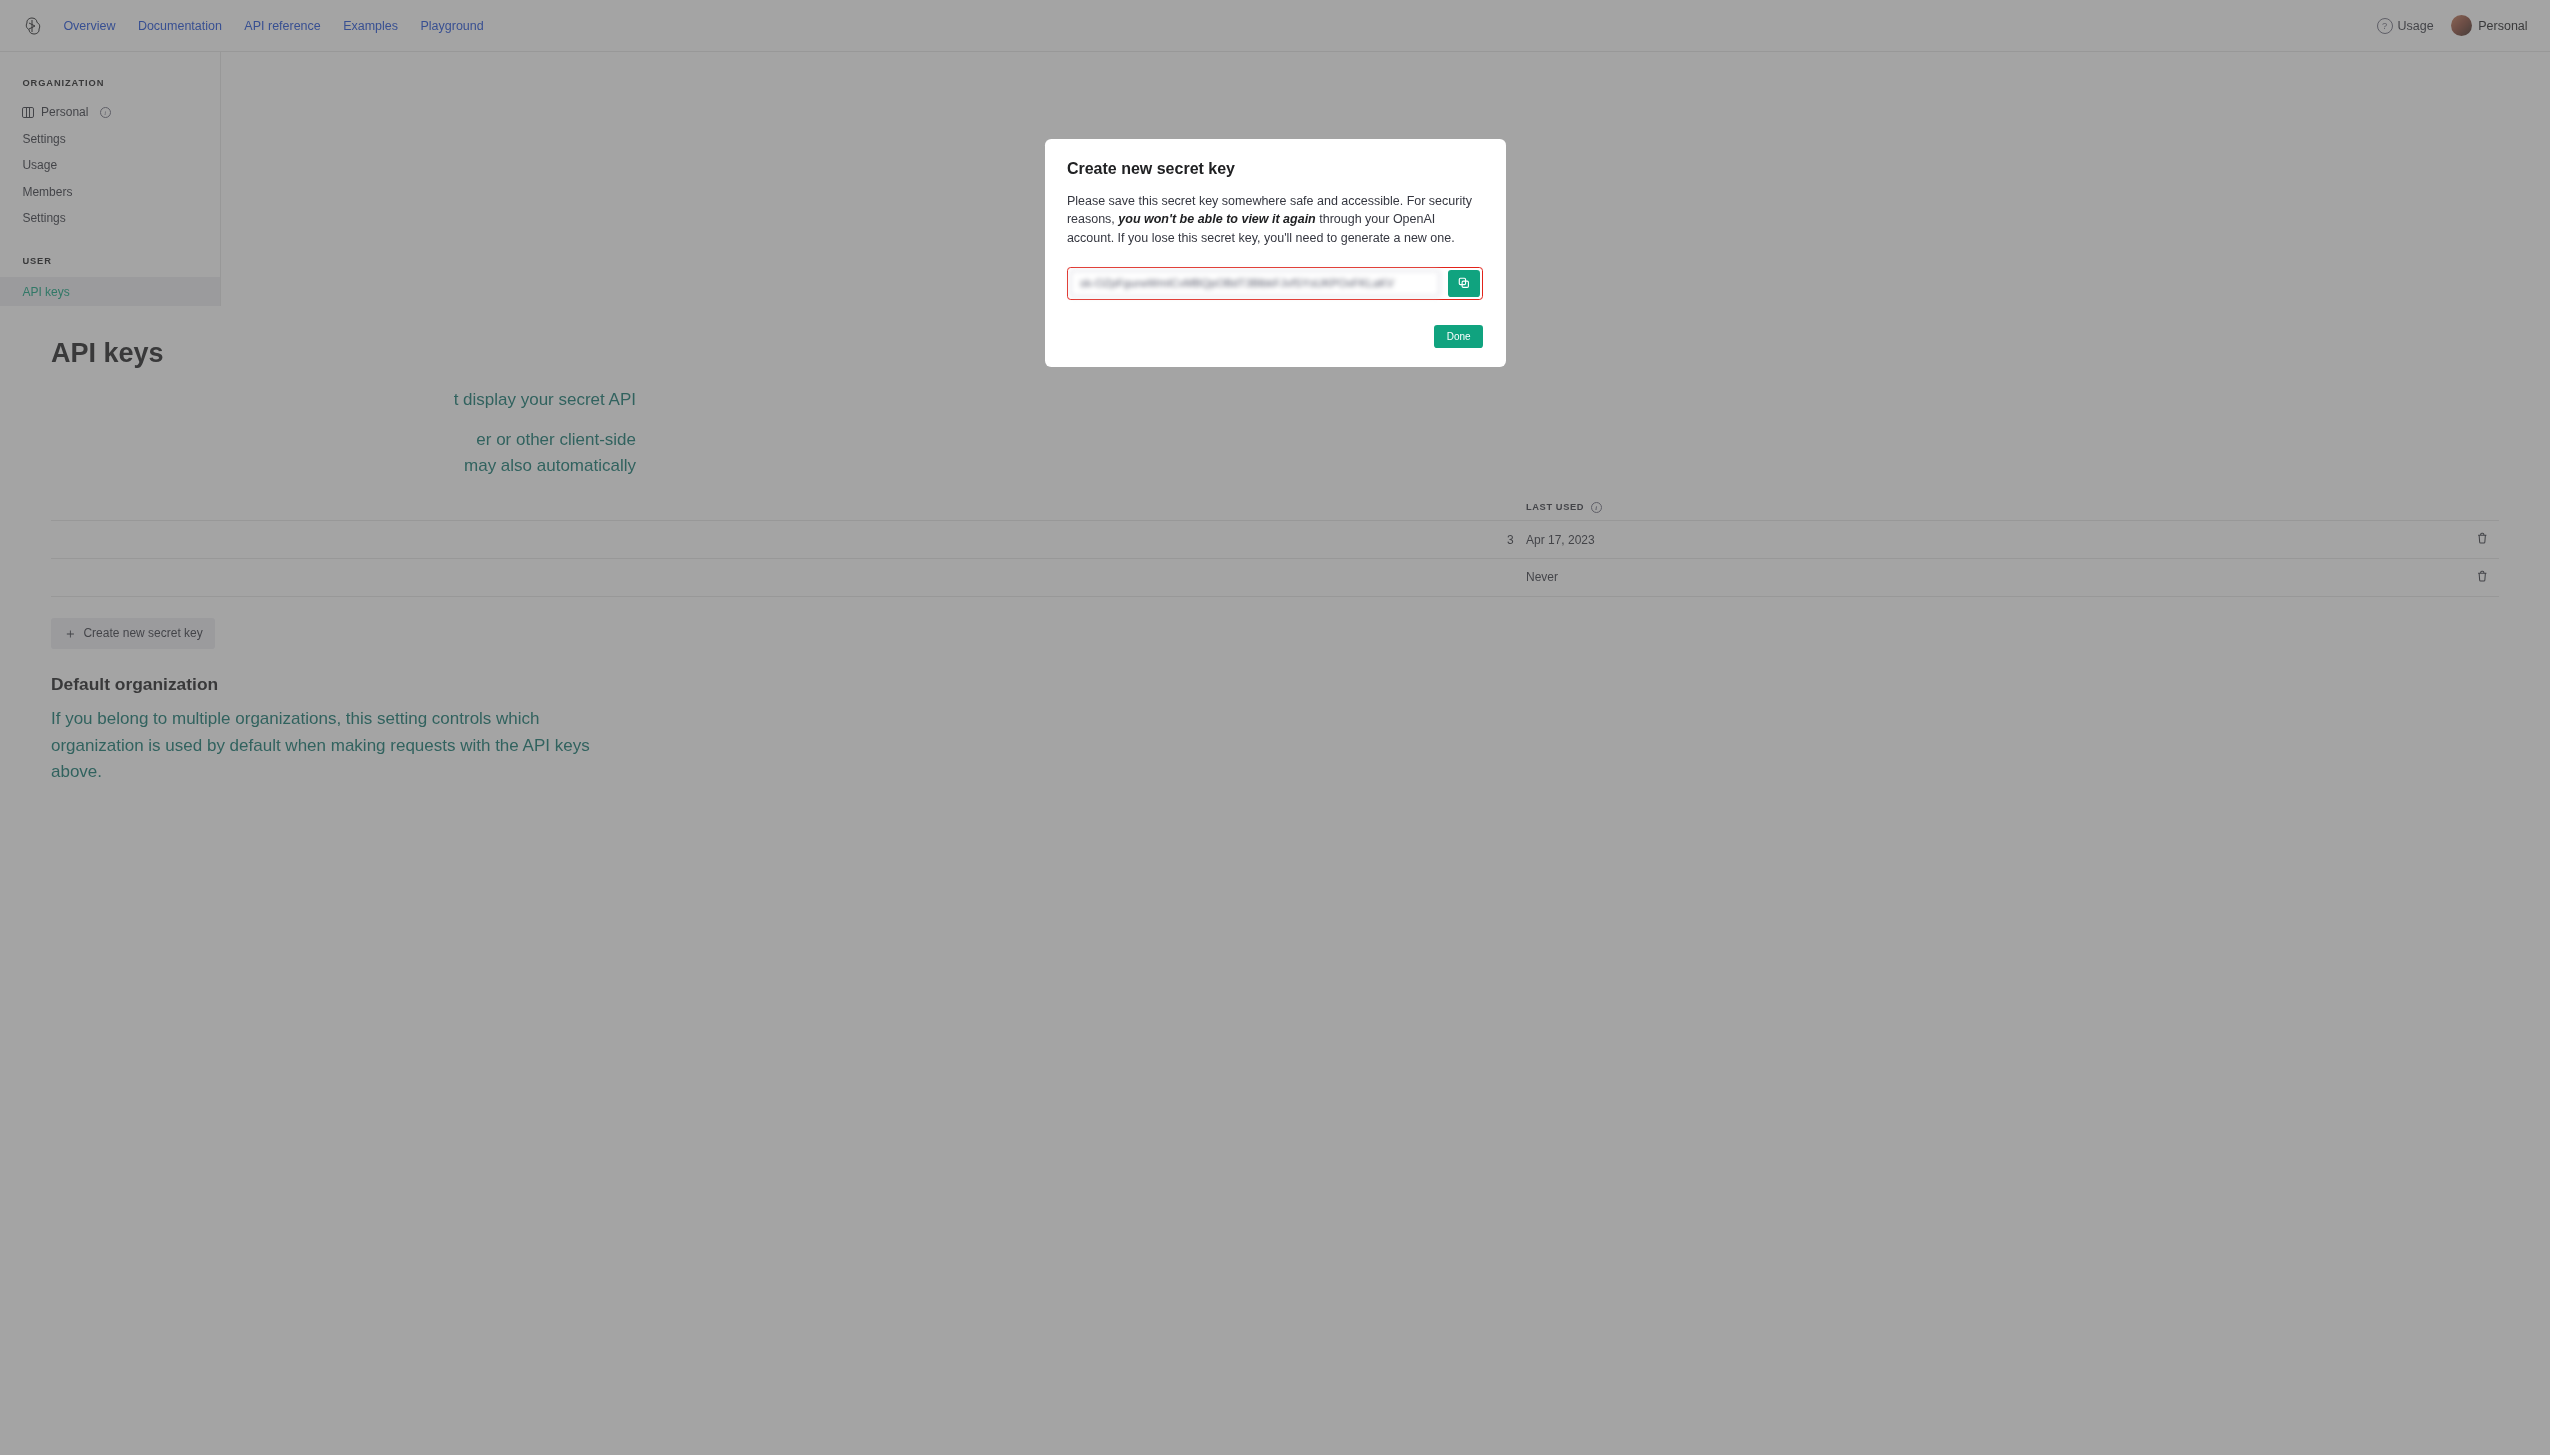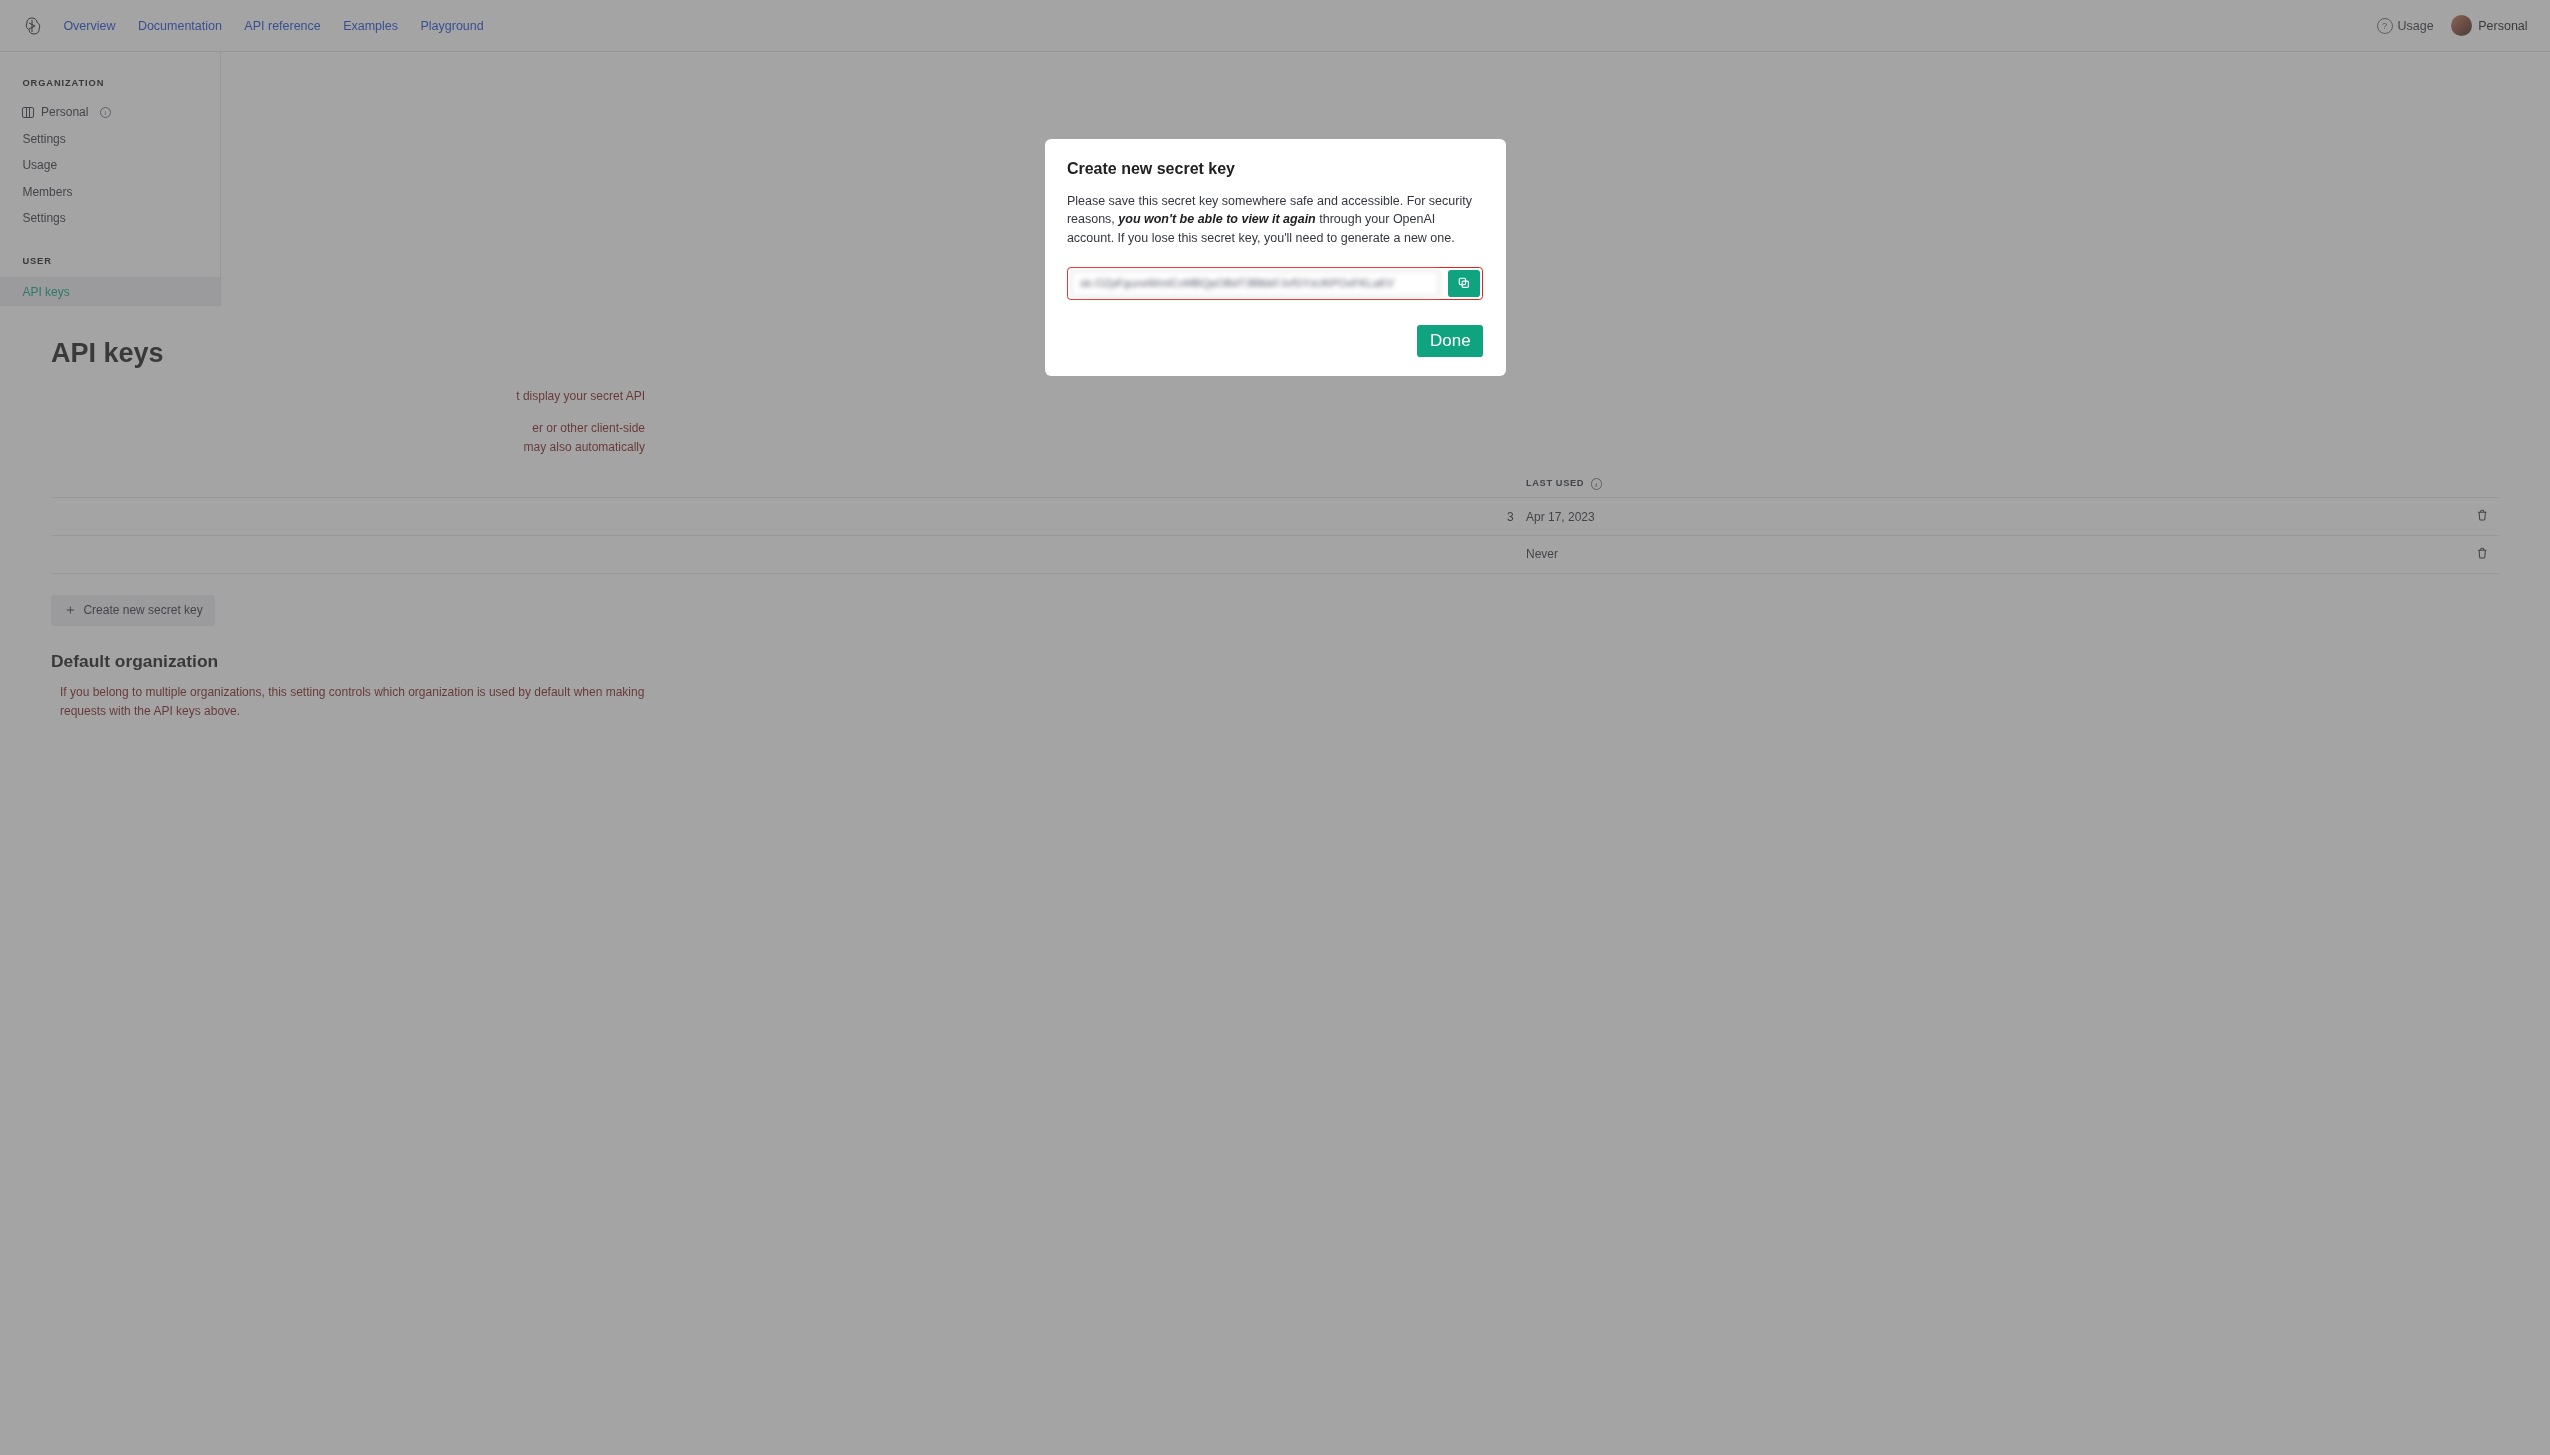--- a/index.html
+++ b/index.html
@@ -83,21 +83,21 @@
     .info-icon {
       width: 11.2px; height: 11.2px; border: 0.9px solid #6e6e80; border-radius: 50%;
       font-size: 6.8px; color: #6e6e80; display: inline-flex; align-items: center; justify-content: center;
       font-style: italic; font-family: Georgia, serif;
       margin-left: 3.7px;
     }
 
     
     .main { flex: 1; padding: 32px 51px; overflow: auto; }
     h1.page-title { font-size: 27px; font-weight: 700; margin-bottom: 17.4px; }
-    .p-big { font-size: 12px; line-height: 1.55; color: #7f1d1d; margin-bottom: 13.7px; max-width: 585px; margin-left: 9px; }
+    .p-big { font-size: 17px; line-height: 1.55; color: #0f766e; margin-bottom: 13.7px; max-width: 585px; }
     .section-title { font-size: 17.4px; font-weight: 700; margin: 25px 0 11.2px; }
 
     .create-btn {
       display: inline-flex; align-items: center; gap: 6.2px;
       background: #ececf1; border: none; padding: 8.7px 12.5px; font-size: 12px;
       color: #353740; border-radius: 3.1px; cursor: pointer;
     }
     .plus { font-size: 13.7px; line-height: 1; }
 
     
@@ -144,21 +144,21 @@
     }
     .copy-btn {
       width: 32px; background: #10a37f; border: none; border-radius: 3.1px;
       display: flex; align-items: center; justify-content: center; cursor: pointer;
     }
     .copy-btn svg { stroke: #fff; }
 
     .modal-actions { display: flex; justify-content: flex-end; }
     .done-btn {
       background: #10a37f; color: #fff; border: none; border-radius: 3.1px;
-      padding: 6.2px 12.5px; font-size: 17px; cursor: pointer;
+      padding: 6.2px 12.5px; font-size: 10px; cursor: pointer;
     }
   </style>
 </head>
 <body>
 
 <div class="topnav">
   <span class="logo">
     <svg viewBox="0 0 40 40" width="20" height="20" fill="none" stroke="#202123" stroke-width="2">
       <path d="M20 4c6 0 10 4 10 9 5 2 7 8 4 13 1 6-4 10-10 10-6 0-10-4-10-9-5-2-7-8-4-13-1-6 4-10 10-10z"></path>
       <path d="M14 14l12 6M14 26l12-6M20 8v24"></path>

